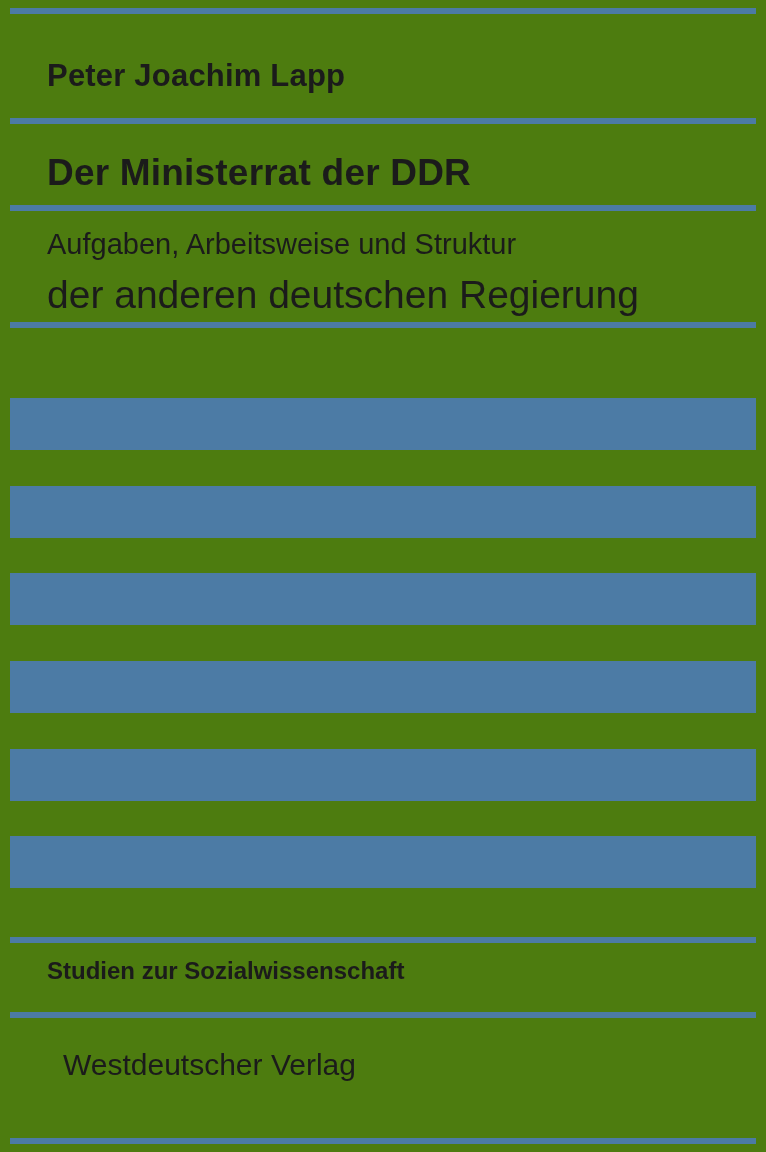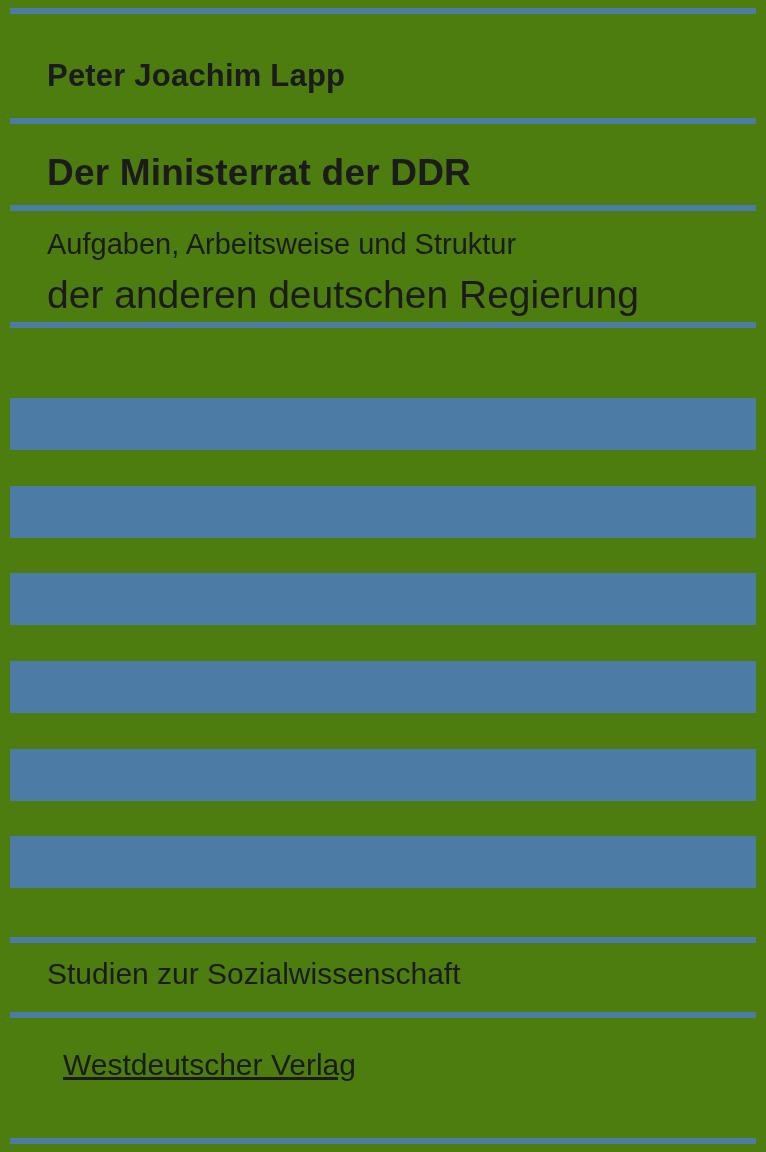--- a/index.html
+++ b/index.html
@@ -56,29 +56,28 @@
     font-size: 29px;
     font-weight: normal;
   }
   .subtitle2 {
     top: 273px;
     font-size: 39px;
     font-weight: normal;
   }
   .series {
     top: 957px;
-    font-size: 30px;
-    font-weight: normal;
+    font-size: 24px;
+    font-weight: bold;
   }
   .publisher {
     top: 1048px;
     font-size: 30px;
     font-weight: normal;
     left: 63px;
-    text-decoration: underline;
   }
 </style>
 </head>
 <body>
 
 <div class="cover">
 
   <div class="rule" style="top:8px;height:6px;"></div>
 
   <div class="text-line author">Peter Joachim Lapp</div>

